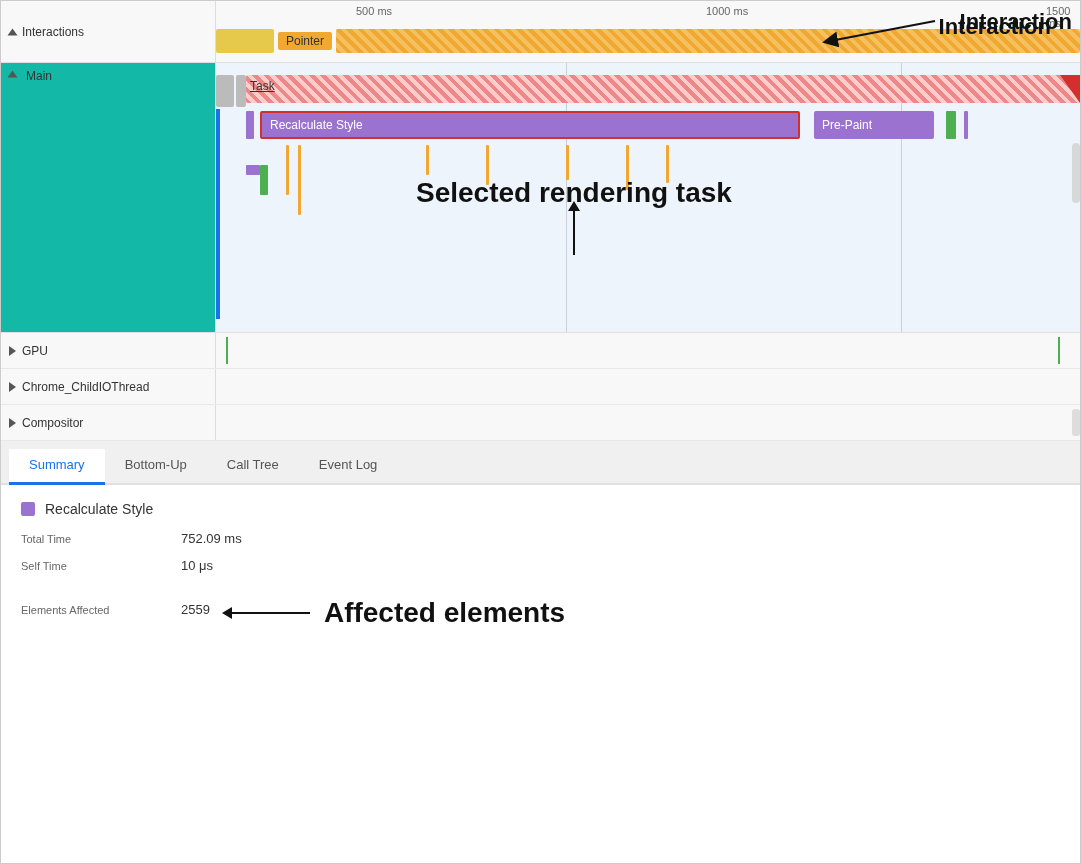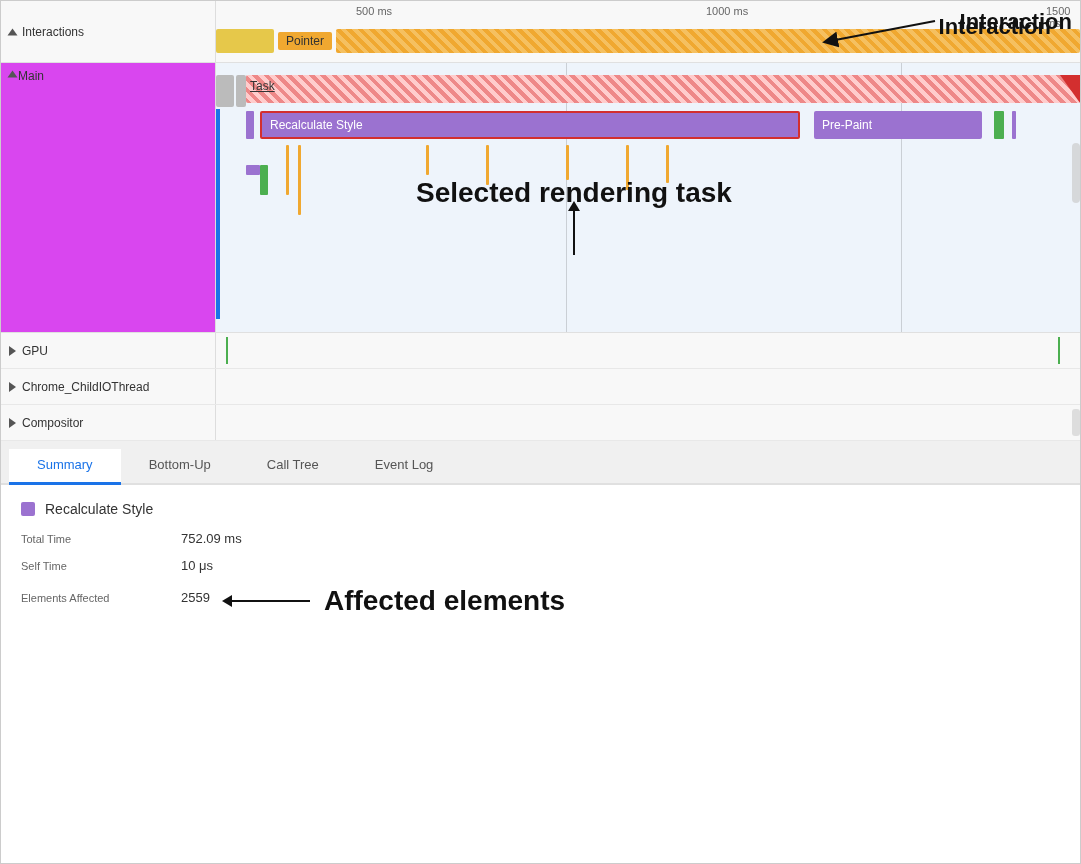--- a/index.html
+++ b/index.html
@@ -114,26 +114,26 @@
       border-bottom: 1px solid #e0e0e0;
       height: 270px;
       background: #eef4fb;
     }
     .main-label {
       width: 215px;
       min-width: 215px;
       padding: 6px 8px;
       display: flex;
       align-items: flex-start;
-      gap: 0;
+      gap: 8px;
       font-size: 12px;
       color: #333;
       border-right: 1px solid #ddd;
       height: 100%;
-      background: #d946ef;
+      background: #14b8a6;
     }
 
     .main-timeline {
       flex: 1;
       position: relative;
       height: 100%;
       background: #eef4fb;
       overflow: hidden;
     }
 
@@ -195,21 +195,21 @@
       border: 2px solid #d32f2f;
       border-radius: 2px;
       display: flex;
       align-items: center;
       padding-left: 8px;
       font-size: 12px;
       color: #fff;
       font-weight: 500;
     }
     .prepaint-bar {
-      width: 168px;
+      width: 120px;
       height: 28px;
       background: #9b72d0;
       border-radius: 2px;
       display: flex;
       align-items: center;
       padding-left: 8px;
       font-size: 12px;
       color: #fff;
     }
     .green-bar-small {
@@ -290,21 +290,21 @@
     
     .tabs-bar {
       display: flex;
       align-items: flex-end;
       height: 44px;
       border-bottom: 2px solid #e0e0e0;
       background: #f0f0f0;
       padding: 0 8px;
     }
     .tab-item {
-      padding: 8px 28px 10px;
+      padding: 8px 20px 10px;
       font-size: 13px;
       color: #555;
       cursor: pointer;
       border-bottom: 3px solid transparent;
       margin-bottom: -2px;
     }
     .tab-item.active {
       color: #1a73e8;
       border-bottom: 3px solid #1a73e8;
       font-weight: 500;
@@ -346,20 +346,21 @@
     .summary-val {
       font-size: 13px;
       color: #333;
     }
 
     
     .affected-annotation {
       display: flex;
       align-items: center;
       gap: 14px;
+      margin-top: 12px;
     }
     .arrow-left-line {
       width: 80px;
       height: 2px;
       background: #111;
       position: relative;
     }
     .arrow-left-line::before {
       content: '';
       position: absolute;

